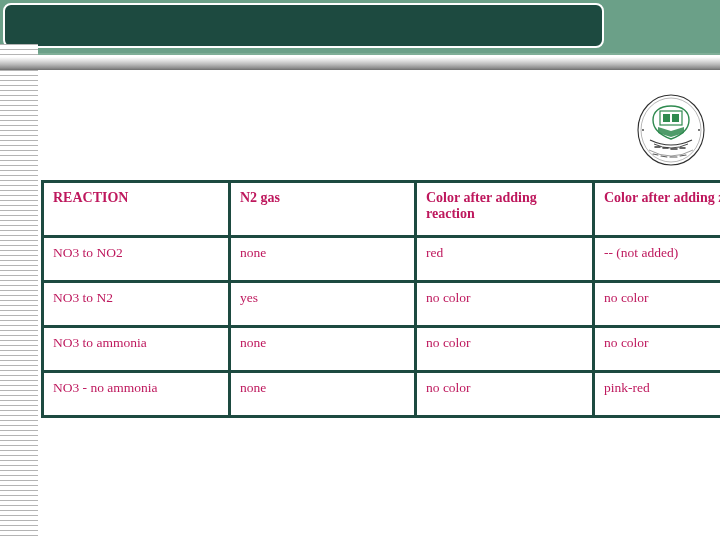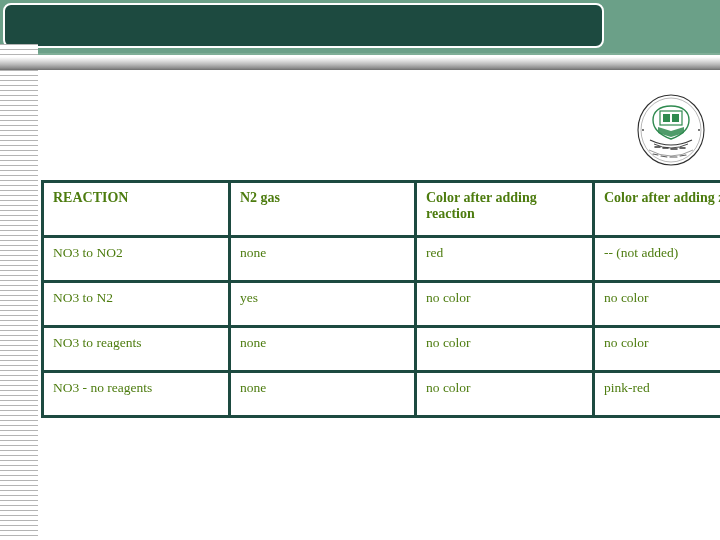--- a/index.html
+++ b/index.html
@@ -119,21 +119,21 @@
     table-layout: fixed;
   }
   #results-table td,
   #results-table th {
     border: 3px solid #1d4a40;
     padding: 7px 8px 7px 9px;
     vertical-align: top;
     text-align: left;
     font-size: 13.5px;
     line-height: 16px;
-    color: #4d7c0f;
+    color: #be185d;
     background: #ffffff;
     font-weight: normal;
   }
   #results-table th {
     font-weight: bold;
     font-size: 14px;
   }
   .col-reaction { width: 167px; }
   .col-n2       { width: 166px; }
   .col-reagent  { width: 158px; }
@@ -199,25 +199,25 @@
       <td>red</td>
       <td>-- (not added)</td>
     </tr>
     <tr class="row-body">
       <td>NO3 to N2</td>
       <td>yes</td>
       <td>no color</td>
       <td>no color</td>
     </tr>
     <tr class="row-body">
-      <td>NO3 to reagents</td>
+      <td>NO3 to ammonia</td>
       <td class="cell-indent">none</td>
       <td>no color</td>
       <td>no color</td>
     </tr>
     <tr class="row-body">
-      <td>NO3 - no reagents</td>
+      <td>NO3 - no ammonia</td>
       <td class="cell-indent">none</td>
       <td>no color</td>
       <td>pink-red</td>
     </tr>
   </tbody>
 </table>
 
 </body></html>

